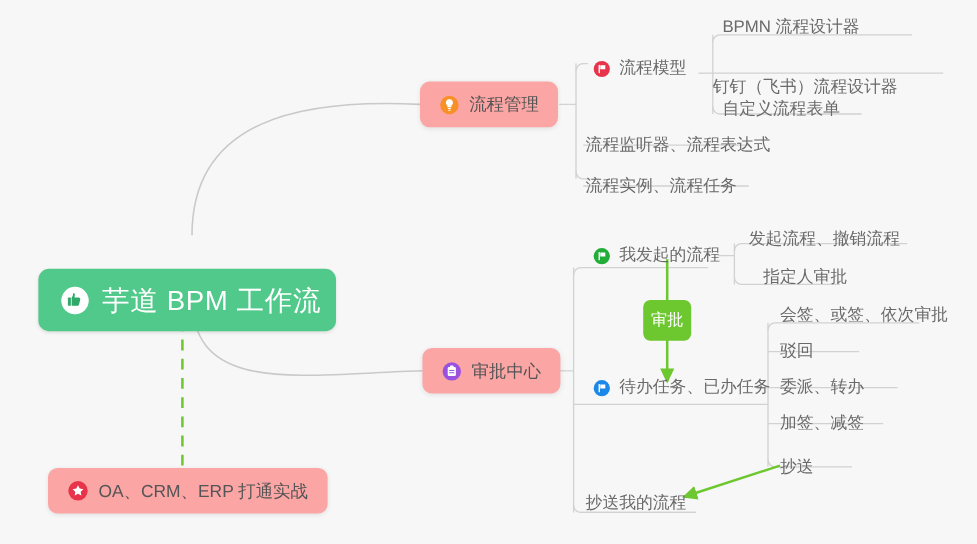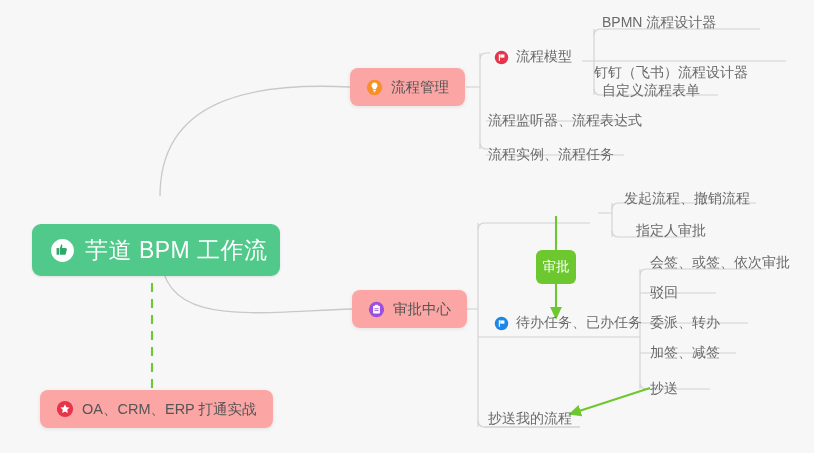--- a/index.html
+++ b/index.html
@@ -183,20 +183,28 @@
     <svg class="ic" width="17" height="17" viewBox="0 0 20 20">
       <circle cx="10" cy="10" r="9" fill="#9b51e0"></circle>
       <rect x="6" y="5.6" width="8" height="9" rx="1.2" fill="#fff"></rect>
       <rect x="8.2" y="4.3" width="3.6" height="2.2" rx=".8" fill="#fff"></rect>
       <rect x="7.5" y="8.6" width="5" height="1" fill="#9b51e0"></rect>
       <rect x="7.5" y="10.8" width="5" height="1" fill="#9b51e0"></rect>
     </svg>
     <span class="label">审批中心</span>
   </div>
 
+  <div class="node leaf" id="n-wofaqi">
+    <svg class="ic" width="15" height="15" viewBox="0 0 20 20">
+      <circle cx="10" cy="10" r="9" fill="#22ac38"></circle>
+      <rect x="6.4" y="5.4" width="1.5" height="9.2" rx=".6" fill="#fff"></rect>
+      <path d="M8.3 5.9h5.6v4.3H8.3z" fill="#fff"></path>
+    </svg>
+    <span class="label">我发起的流程</span>
+  </div>
 
   <div class="node leaf" id="n-faqi">
     <span class="label">发起流程、撤销流程</span>
   </div>
   <div class="node leaf" id="n-zhiding">
     <span class="label">指定人审批</span>
   </div>
 
   <div class="node leaf" id="n-daiban">
     <svg class="ic" width="15" height="15" viewBox="0 0 20 20">

